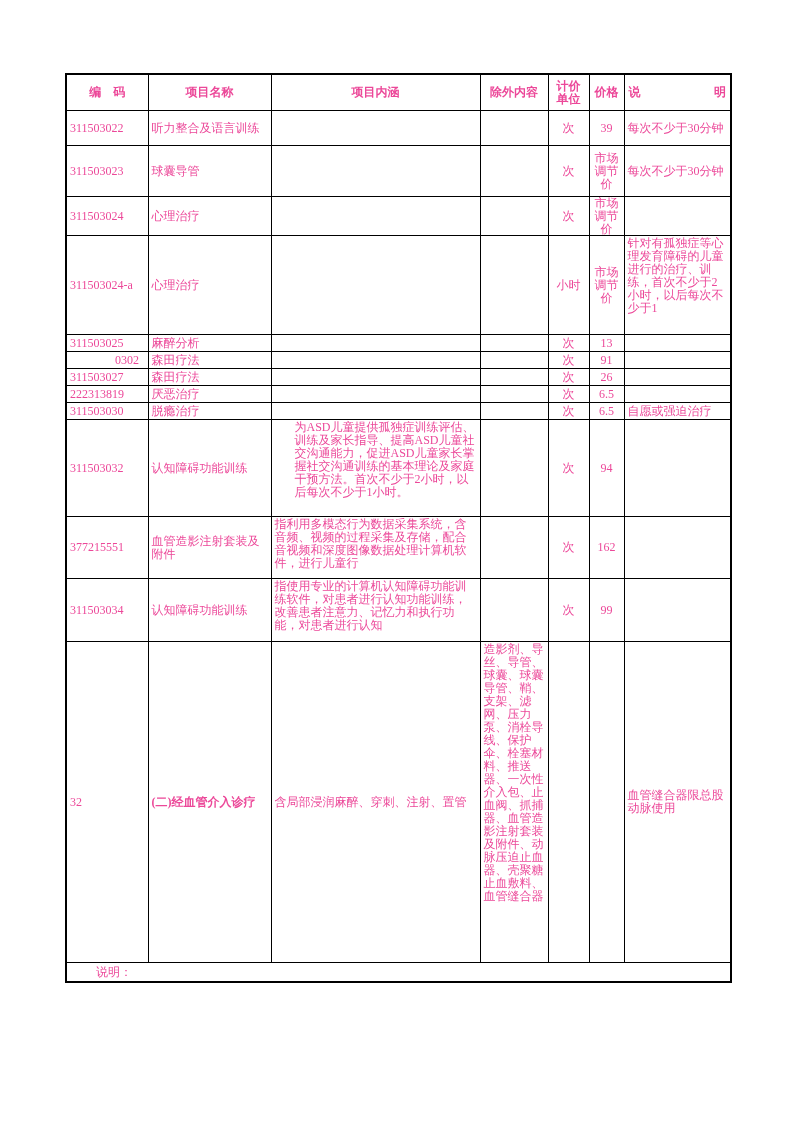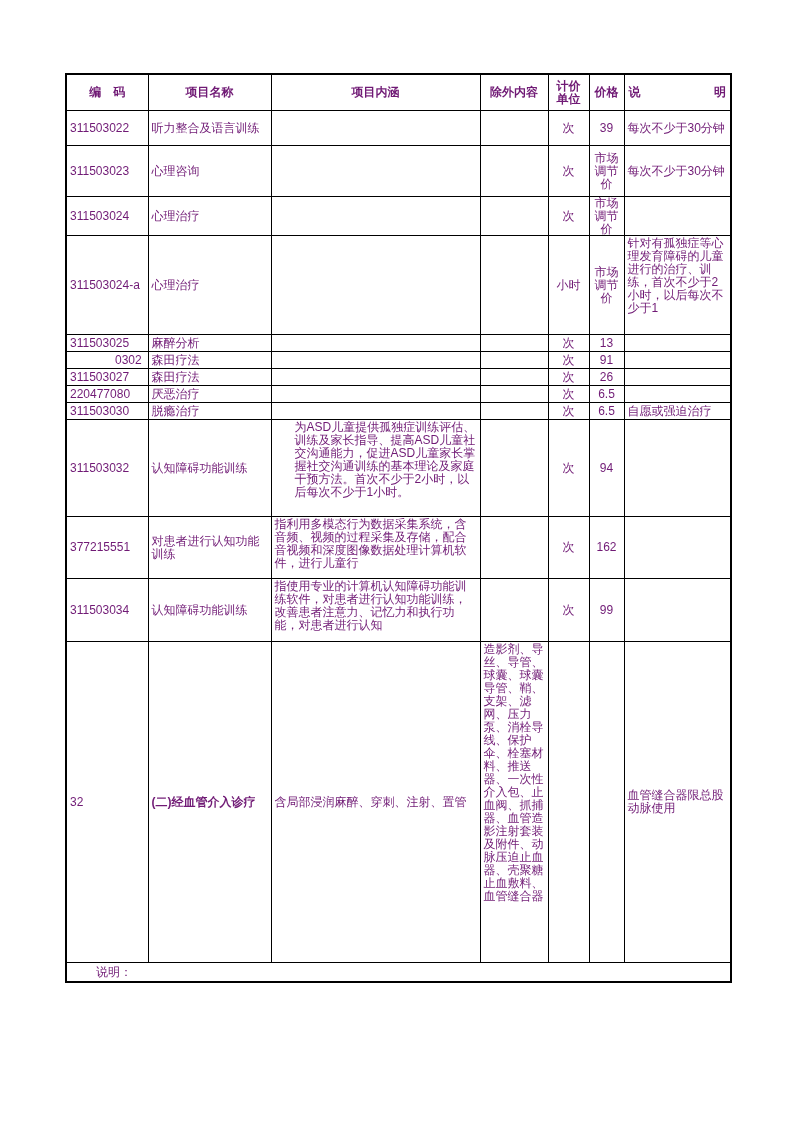--- a/index.html
+++ b/index.html
@@ -1,21 +1,21 @@
 <!DOCTYPE html>
 <html><head>
 <meta charset="utf-8">
 <style>
   html,body { margin:0; padding:0; background:#ffffff; }
   .page {
     position:relative;
     width:793px; height:1122px;
     background:#ffffff;
-    color:#701a75;
-    font-family:Liberation Sans, sans-serif;
+    color:#ec4899;
+    font-family:Liberation Serif, serif;
     overflow:hidden;
   }
   table.price-table {
     position:absolute;
     left:65px; top:73px;
     width:665px;
     border-collapse:collapse;
     table-layout:fixed;
     border:2px solid #000;
   }
@@ -100,21 +100,21 @@
           </td>
     <td class="c-note">
             <div class="cb" style="height: 34px;">每次不少于30分钟</div>
           </td>
   </tr>
         <tr>
     <td class="c-code">
             <div class="cb" style="height: 50px;">311503023</div>
           </td>
     <td class="c-name">
-            <div class="cb" style="height: 50px;">心理咨询</div>
+            <div class="cb" style="height: 50px;">球囊导管</div>
           </td>
     <td class="c-content">
             <div class="cb" style="height: 50px;"></div>
           </td>
     <td class="c-excluded">
             <div class="cb" style="height: 50px;"></div>
           </td>
     <td class="c-unit">
             <div class="cb" style="height: 50px;">次</div>
           </td>
@@ -235,21 +235,21 @@
           </td>
     <td class="c-price">
             <div class="cb" style="height: 16px;">26</div>
           </td>
     <td class="c-note">
             <div class="cb" style="height: 16px;"></div>
           </td>
   </tr>
         <tr>
     <td class="c-code">
-            <div class="cb" style="height: 16px;">220477080</div>
+            <div class="cb" style="height: 16px;">222313819</div>
           </td>
     <td class="c-name">
             <div class="cb" style="height: 16px;">厌恶治疗</div>
           </td>
     <td class="c-content">
             <div class="cb" style="height: 16px;"></div>
           </td>
     <td class="c-excluded">
             <div class="cb" style="height: 16px;"></div>
           </td>
@@ -307,21 +307,21 @@
           </td>
     <td class="c-note">
             <div class="cb" style="height: 96px;"></div>
           </td>
   </tr>
         <tr>
     <td class="c-code">
             <div class="cb" style="height: 61px;">377215551</div>
           </td>
     <td class="c-name">
-            <div class="cb" style="height: 61px;">对患者进行认知功能训练</div>
+            <div class="cb" style="height: 61px;">血管造影注射套装及附件</div>
           </td>
     <td class="c-content">
             <div class="cb top" style="height: 61px;">指利用多模态行为数据采集系统，含音频、视频的过程采集及存储，配合音视频和深度图像数据处理计算机软件，进行儿童行</div>
           </td>
     <td class="c-excluded">
             <div class="cb" style="height: 61px;"></div>
           </td>
     <td class="c-unit">
             <div class="cb" style="height: 61px;">次</div>
           </td>

